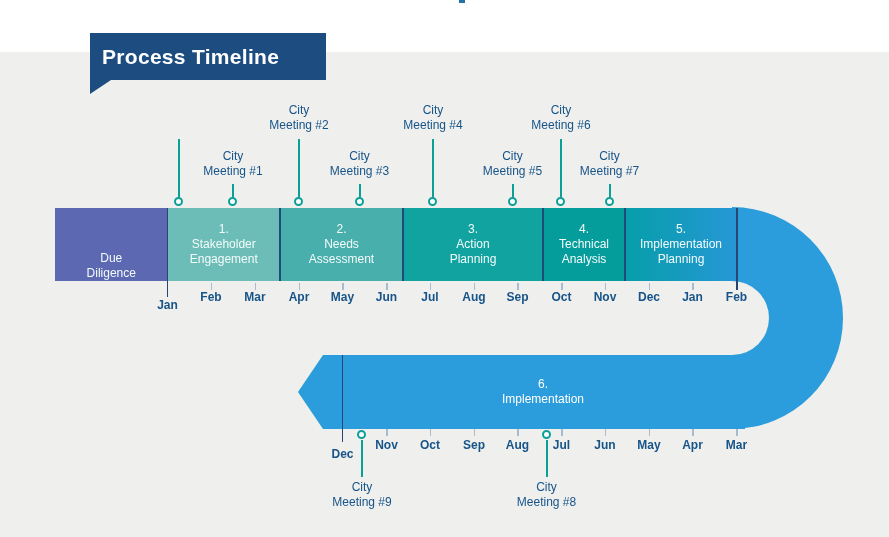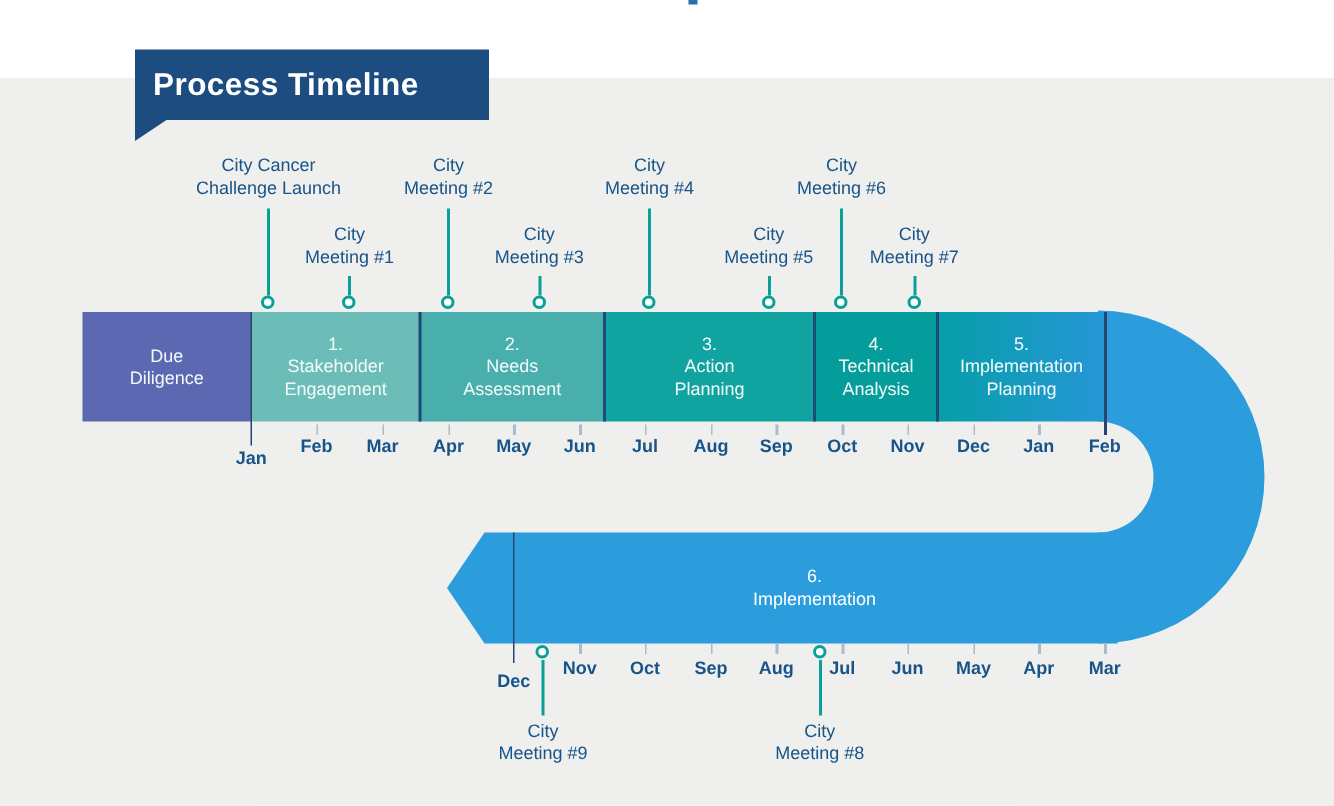--- a/index.html
+++ b/index.html
@@ -16,21 +16,21 @@
   .banner::after{content:'';position:absolute;left:0;top:47px;width:0;height:0;
                  border-top:14px solid #1D4D80;border-right:21px solid transparent;}
 
   
   .curve-svg{position:absolute;left:0;top:0;z-index:1;}
 
   
   .bar{position:absolute;left:55px;top:208px;width:682px;height:73px;display:flex;z-index:2;}
   .seg{display:flex;align-items:center;justify-content:center;text-align:center;}
   .seg span{white-space:pre-line;color:#F4FBFB;font-size:12px;line-height:15px;font-weight:400;}
-  .seg-due{width:112.5px;background:#5C68B2;}
+  .seg-due{width:112.5px;background:#5C68B2;align-items:flex-end;}
   .seg-1{width:112.5px;background:#6CBDB7;}
   .seg-2{width:123px;background:#49AFAD;}
   .seg-3{width:140px;background:#10A3A0;}
   .seg-4{width:82px;background:#059D9B;}
   .seg-5{width:112px;background:linear-gradient(90deg,#069EA9 0%,#2697D6 100%);}
 
   .divider{position:absolute;top:208px;width:1.6px;height:73px;background:#1F4B78;z-index:3;}
   .dline{position:absolute;width:1.8px;background:#26466F;z-index:3;}
 
   .tick{position:absolute;width:1.5px;height:7px;background:#A8BCCF;z-index:3;}
@@ -145,22 +145,20 @@
   <span class="month" style="left:386.5px;top:438px">Nov</span>
   <span class="month" style="left:430px;top:438px">Oct</span>
   <span class="month" style="left:474px;top:438px">Sep</span>
   <span class="month" style="left:517.5px;top:438px">Aug</span>
   <span class="month" style="left:561.5px;top:438px">Jul</span>
   <span class="month" style="left:605px;top:438px">Jun</span>
   <span class="month" style="left:649px;top:438px">May</span>
   <span class="month" style="left:692.5px;top:438px">Apr</span>
   <span class="month" style="left:736.5px;top:438px">Mar</span>
 
-  <div class="mlabel" style="left:179px;top:103px">City Cancer
-Challenge Launch</div>
   <i class="mline" style="left:178px;top:139px;height:58px"></i>
   <i class="mcircle" style="left:174.2px;top:197px"></i>
 
   <div class="mlabel" style="left:233px;top:149px">City
 Meeting #1</div>
   <i class="mline" style="left:232px;top:184px;height:13px"></i>
   <i class="mcircle" style="left:228.2px;top:197px"></i>
 
   <div class="mlabel" style="left:299px;top:103px">City
 Meeting #2</div>

